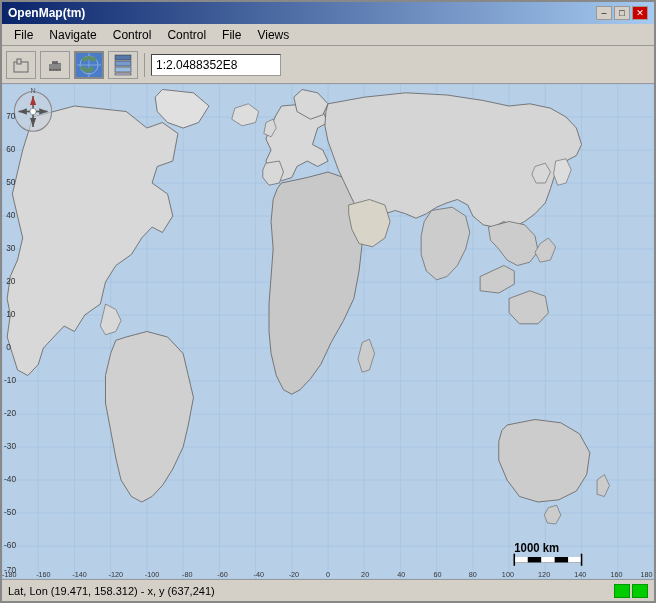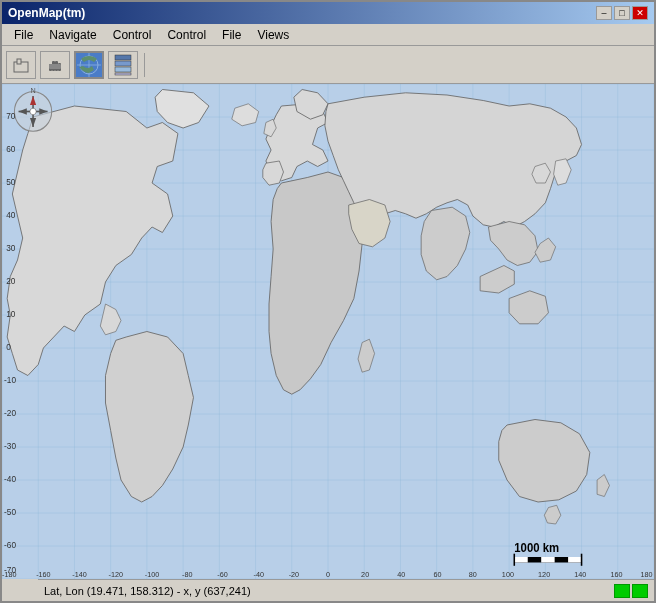--- a/index.html
+++ b/index.html
@@ -24,21 +24,21 @@
     .scale-input { border: 1px inset #999; background: white; padding: 2px 4px; font-size: 12px; width: 130px; height: 22px; }
     .toolbar-separator { width: 1px; height: 24px; background: #999; margin: 0 2px; }
 
     
     .map-area { flex: 1; position: relative; overflow: hidden; background: #b8cfe8; }
 
     
     .grid-svg { position: absolute; top: 0; left: 0; width: 100%; height: 100%; }
 
     
-    .status-bar { background: #d4d0c8; border-top: 1px solid #999; padding: 2px 6px; display: flex; align-items: center; justify-content: space-between; height: 22px; flex-shrink: 0; margin-left: 36px; }
+    .status-bar { background: #d4d0c8; border-top: 1px solid #999; padding: 2px 6px; display: flex; align-items: center; justify-content: space-between; height: 22px; flex-shrink: 0; }
     .status-text { font-size: 11px; color: #000; }
     .status-indicators { display: flex; gap: 2px; }
     .status-led { width: 16px; height: 14px; }
     .status-led.green { background: #00cc00; border: 1px solid #009900; }
   </style>
 </head>
 <body>
 
 <div class="window">
 
@@ -88,20 +88,21 @@
     </button>
     <button class="tool-btn">
       <svg width="18" height="22" viewBox="0 0 18 22">
         <rect x="1" y="1" width="16" height="5" fill="#5577aa" stroke="#333" stroke-width="0.5"></rect>
         <rect x="1" y="7" width="16" height="5" fill="#7799cc" stroke="#333" stroke-width="0.5"></rect>
         <rect x="1" y="13" width="16" height="5" fill="#99bbdd" stroke="#333" stroke-width="0.5"></rect>
         <rect x="1" y="19" width="16" height="2" fill="#bbd" stroke="#333" stroke-width="0.5"></rect>
       </svg>
     </button>
     <div class="toolbar-separator"></div>
+    <input class="scale-input" type="text" value="1:2.0488352E8" style="">
   </div>
 
   <div class="map-area">
     <svg class="grid-svg" viewBox="0 0 630 450" preserveAspectRatio="none" xmlns="http://www.w3.org/2000/svg">
 
       <rect width="630" height="450" fill="#b8cfe8"></rect>
 
       <g stroke="#8ab5d8" stroke-width="0.5" opacity="0.6">
         <line x1="0" y1="0" x2="0" y2="450"></line>
         <line x1="35" y1="0" x2="35" y2="450"></line>

